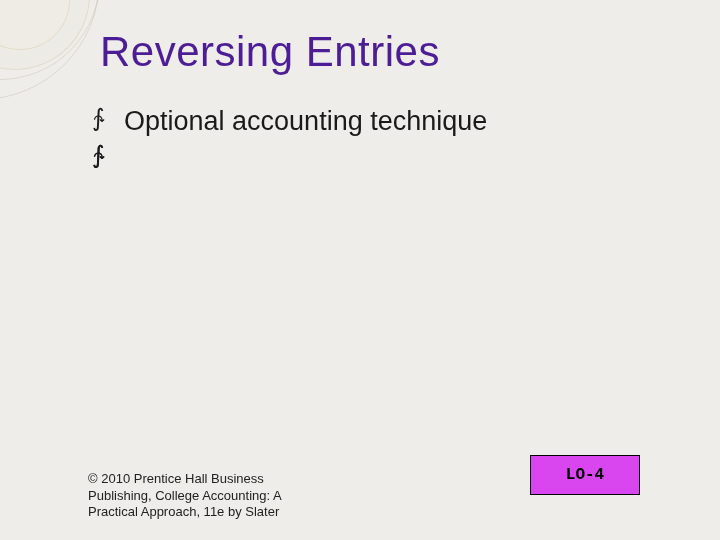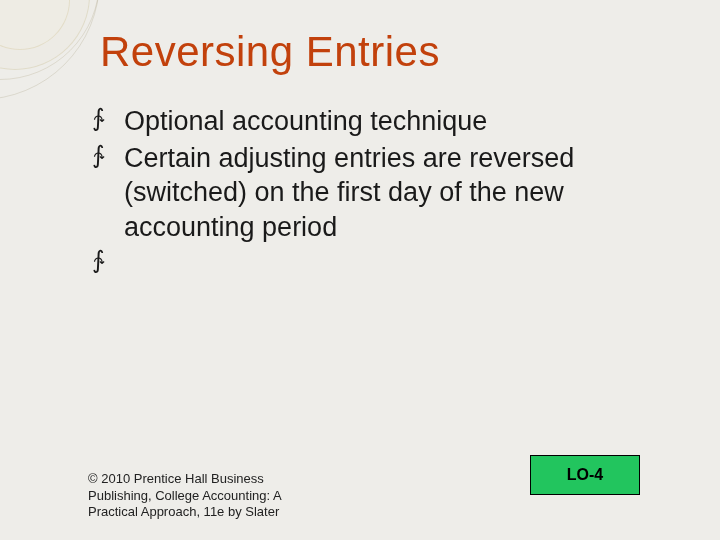--- a/index.html
+++ b/index.html
@@ -20,21 +20,21 @@
   .arc3 { width: 150px; height: 150px; left: -60px;  top: -80px;  border-color: rgba(200,190,150,0.35); background: rgba(235,230,210,0.15); }
   .arc4 { width: 100px; height: 100px; left: -30px;  top: -50px;  border-color: rgba(210,200,160,0.4);  background: rgba(245,240,220,0.15); }
 
   .slide {
     position: relative;
     width: 720px;
     height: 540px;
     padding: 28px 40px 20px 100px;
   }
   .title {
-    color: #c2410c;
+    color: #4c1d95;
     font-size: 42px;
     font-weight: 400;
     letter-spacing: 0.5px;
     margin-bottom: 28px;
     position: relative;
   }
   .bullets {
     color: #1a1a1a;
     font-size: 27px;
     line-height: 1.28;
@@ -62,27 +62,28 @@
     line-height: 1.25;
     color: #222;
   }
   .lo-box {
     position: absolute;
     right: 80px;
     bottom: 45px;
     width: 110px;
     height: 40px;
     border: 1.5px solid #000;
-    background: #22c55e;
+    background: #d946ef;
     display: flex;
     align-items: center;
     justify-content: center;
     font-size: 16px;
     font-weight: bold;
     color: #000;
+    font-family: Liberation Mono, monospace;
   }
 </style>
 </head>
 <body>
 
 <div class="deco-arc arc1"></div>
 <div class="deco-arc arc2"></div>
 <div class="deco-arc arc3"></div>
 <div class="deco-arc arc4"></div>
 
@@ -90,21 +91,20 @@
 
   <div class="title">Reversing Entries</div>
 
   <div class="bullets">
     <div class="bullet">
       <span class="bullet-mark">∱</span>
       <span>Optional accounting technique</span>
     </div>
     <div class="bullet">
       <span class="bullet-mark">∱</span>
-      <span>Certain adjusting entries are reversed (switched) on the first day of the new accounting period</span>
     </div>
     <div class="bullet">
       <span class="bullet-mark">∱</span>
     </div>
   </div>
 
   <div class="copyright">© 2010 Prentice Hall Business Publishing, College Accounting: A Practical Approach, 11e by Slater</div>
 
   <div class="lo-box">
     <span>LO-4</span>

